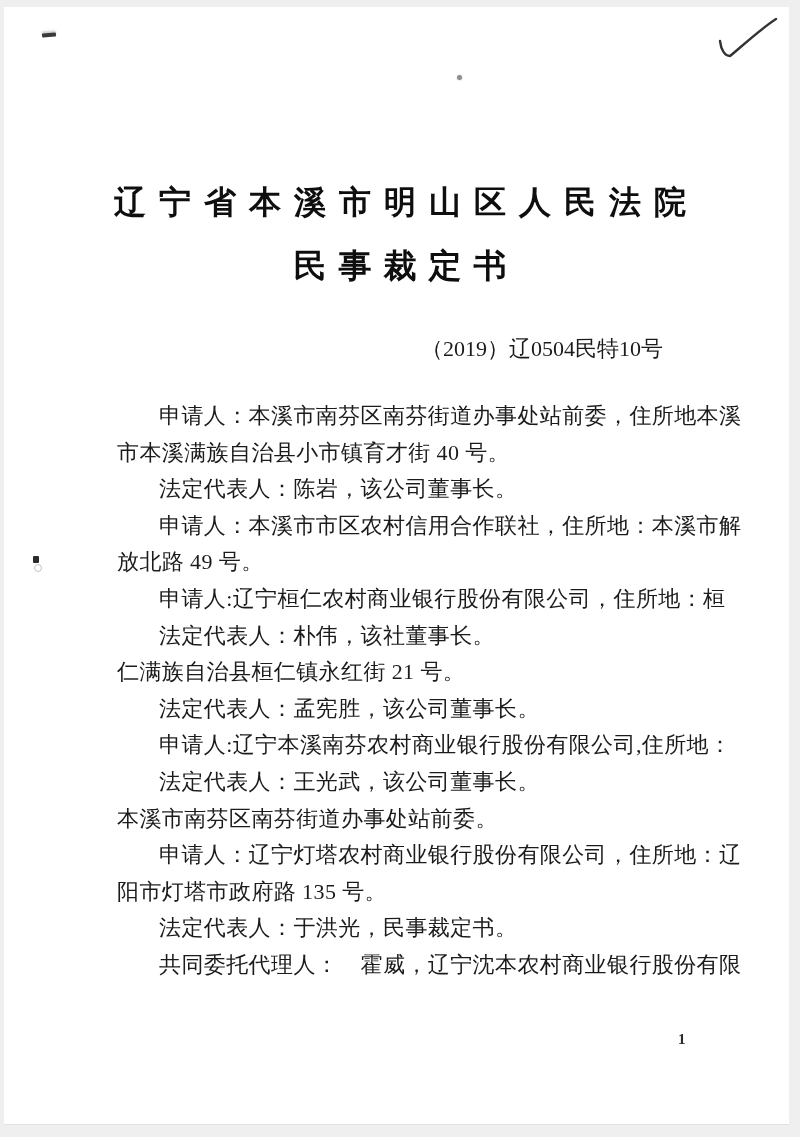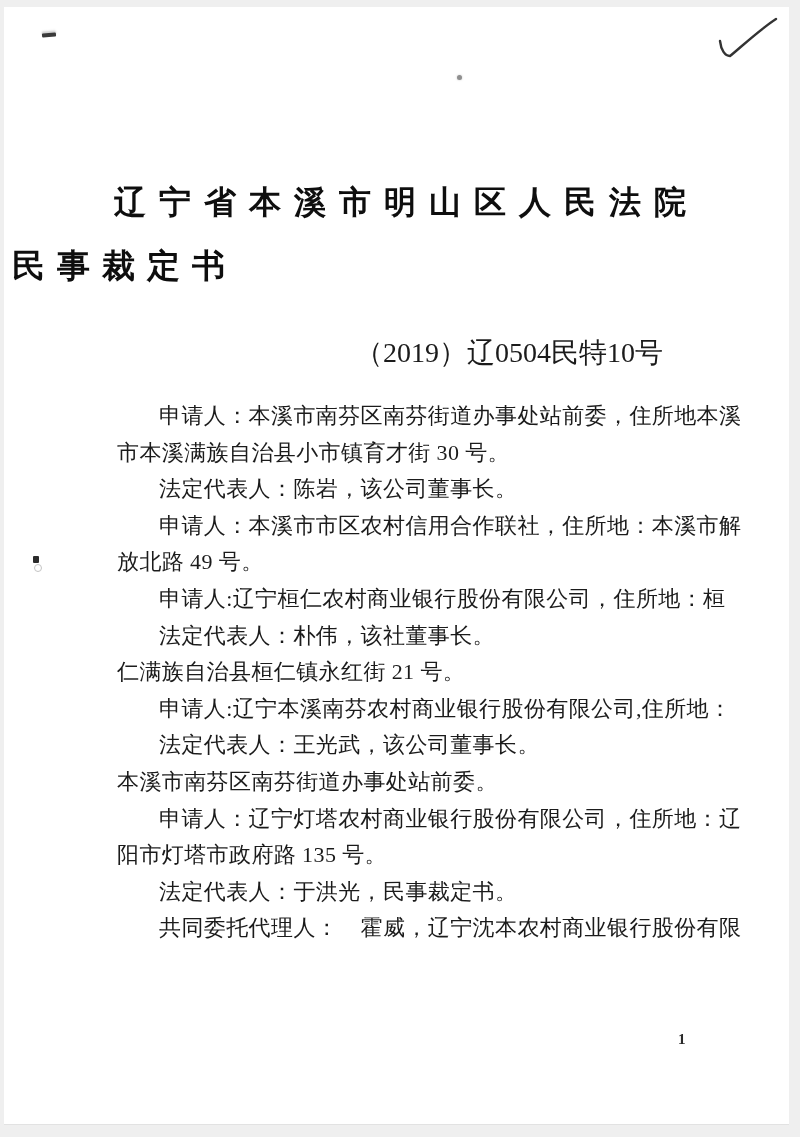--- a/index.html
+++ b/index.html
@@ -46,28 +46,28 @@
   
   .title-1 {
     position: absolute; left: 0; top: 181px; width: 800px;
     text-align: center;
     font-size: 32px; font-weight: bold; color: #0e0e0e;
     letter-spacing: 13px; text-indent: 13px;
     white-space: nowrap;
   }
   .title-2 {
     position: absolute; left: 0; top: 244px; width: 800px;
-    text-align: left;
+    text-align: center;
     font-size: 33px; font-weight: bold; color: #0e0e0e;
     letter-spacing: 12px; text-indent: 12px;
     white-space: nowrap;
   }
   .case-number {
     position: absolute; right: 137px; top: 334px;
-    font-size: 28px; color: #1b1b1b;
+    font-size: 22px; color: #1b1b1b;
     white-space: nowrap;
   }
   .body-block {
     position: absolute; left: 117px; top: 398px; width: 606px;
   }
   .body-line {
     font-size: 22px; line-height: 36.6px; color: #1b1b1b;
     white-space: nowrap;
     letter-spacing: 0.4px;
   }
@@ -90,27 +90,28 @@
   <div class="speck-mark"></div>
   <div class="dot-mark"></div>
   <div class="dot-ring"></div>
 
   <div class="title-1">辽宁省本溪市明山区人民法院</div>
   <div class="title-2">民事裁定书</div>
   <div class="case-number">（2019）辽0504民特10号</div>
 
   <div class="body-block">
     <div class="body-line indent">申请人：本溪市南芬区南芬街道办事处站前委，住所地本溪</div>
-    <div class="body-line">市本溪满族自治县小市镇育才街 30 号。</div>
+    <div class="body-line">市本溪满族自治县小市镇育才街 40 号。</div>
     <div class="body-line indent">法定代表人：陈岩，该公司董事长。</div>
     <div class="body-line indent">申请人：本溪市市区农村信用合作联社，住所地：本溪市解</div>
     <div class="body-line">放北路 49 号。</div>
     <div class="body-line indent">申请人:辽宁桓仁农村商业银行股份有限公司，住所地：桓</div>
     <div class="body-line indent">法定代表人：朴伟，该社董事长。</div>
     <div class="body-line">仁满族自治县桓仁镇永红街 21 号。</div>
+    <div class="body-line indent">法定代表人：孟宪胜，该公司董事长。</div>
     <div class="body-line indent">申请人:辽宁本溪南芬农村商业银行股份有限公司,住所地：</div>
     <div class="body-line indent">法定代表人：王光武，该公司董事长。</div>
     <div class="body-line">本溪市南芬区南芬街道办事处站前委。</div>
     <div class="body-line indent">申请人：辽宁灯塔农村商业银行股份有限公司，住所地：辽</div>
     <div class="body-line">阳市灯塔市政府路 135 号。</div>
     <div class="body-line indent">法定代表人：于洪光，民事裁定书。</div>
     <div class="body-line indent">共同委托代理人：　霍威，辽宁沈本农村商业银行股份有限</div>
   </div>
 
   <div class="page-number">1</div>

